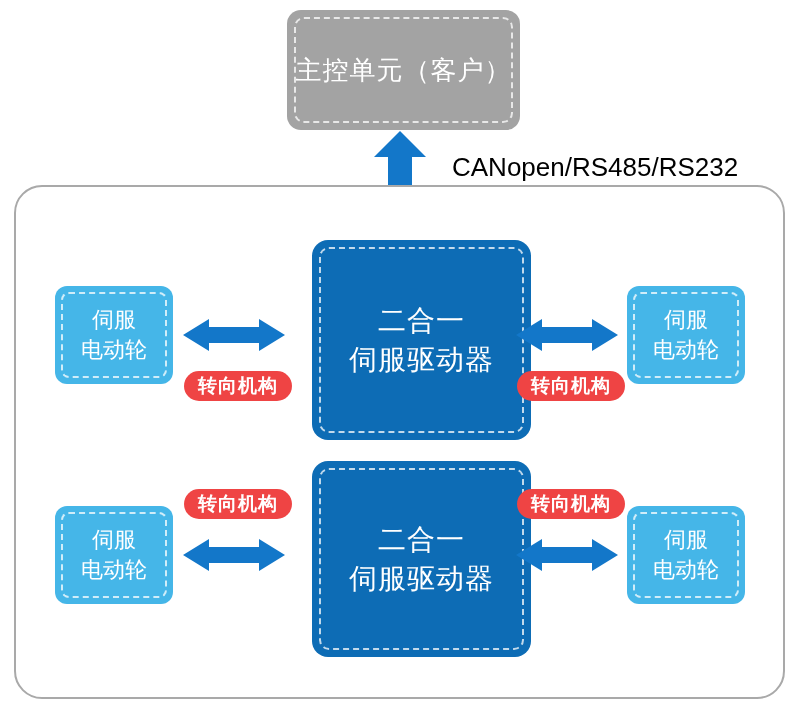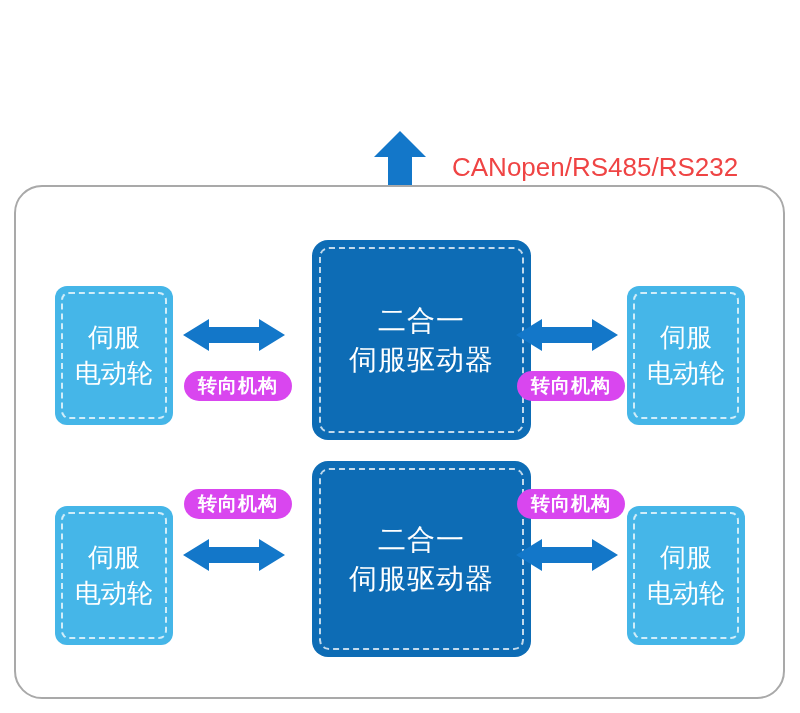--- a/index.html
+++ b/index.html
@@ -34,74 +34,78 @@
   
   .outer{
     position:absolute;left:14px;top:185px;width:771px;height:514px;
     border:2px solid #a9a9a9;border-radius:28px;
     background:#ffffff;box-sizing:border-box;
   }
 
   
   .bus-label{
     position:absolute;left:452px;top:152px;
-    font-size:26px;color:#ef4444;white-space:nowrap;
+    font-size:26px;color:#000000;white-space:nowrap;
   }
 
   
   .v-arrow{position:absolute;left:373px;top:131px;width:54px;height:102px;}
 
   
   .driver{
     width:219px;height:200px;left:291px;
     background:#0d6cb5;border-radius:16px;
     font-size:28px;line-height:1.4;letter-spacing:1px;margin-left:21px;
   }
   .driver.row1{top:240px;}
   .driver.row2{top:461px;height:196px;}
 
   
   .wheel{
-    width:118px;height:139px;
+    width:118px;height:98px;
     background:#45b6e8;border-radius:12px;
-    font-size:26px;line-height:1.35;
+    font-size:22px;line-height:1.35;
   }
   .wheel .dashed-inset{inset:6px;border-radius:8px;}
   .wheel.row1{top:286px;}
   .wheel.row2{top:506px;}
   .wheel.left{left:55px;}
   .wheel.right{left:627px;}
 
   
   .h-arrow{position:absolute;width:102px;height:36px;}
   .h-arrow.row1{top:317px;}
   .h-arrow.row2{top:537px;}
   .h-arrow.left{left:183px;}
   .h-arrow.right{left:516px;}
 
   
   .pill{
     position:absolute;width:108px;height:30px;
-    background:#d946ef;border-radius:15px;
+    background:#ef4444;border-radius:15px;
     display:flex;align-items:center;justify-content:center;
     color:#ffffff;font-size:19px;font-weight:bold;
     letter-spacing:1px;
   }
   .pill.row1{top:371px;}
   .pill.row2{top:489px;}
   .pill.left{left:184px;}
   .pill.right{left:517px;}
 
   .arrow-fill{fill:#1377c9;}
 </style>
 </head>
 <body>
 
 <div class="canvas">
 
+  <div class="box master">
+    <span class="dashed-inset"></span>
+    <span class="multiline">主控单元（客户）</span>
+  </div>
 
   <svg class="v-arrow" viewBox="0 0 54 102" aria-hidden="true">
     <polygon class="arrow-fill" points="27,0 53,26 39,26 39,76 53,76 27,102 1,76 15,76 15,26 1,26"></polygon>
   </svg>
 
   <div class="bus-label">CANopen/RS485/RS232</div>
 
   <div class="outer"></div>
 
   <div class="box driver row1">

